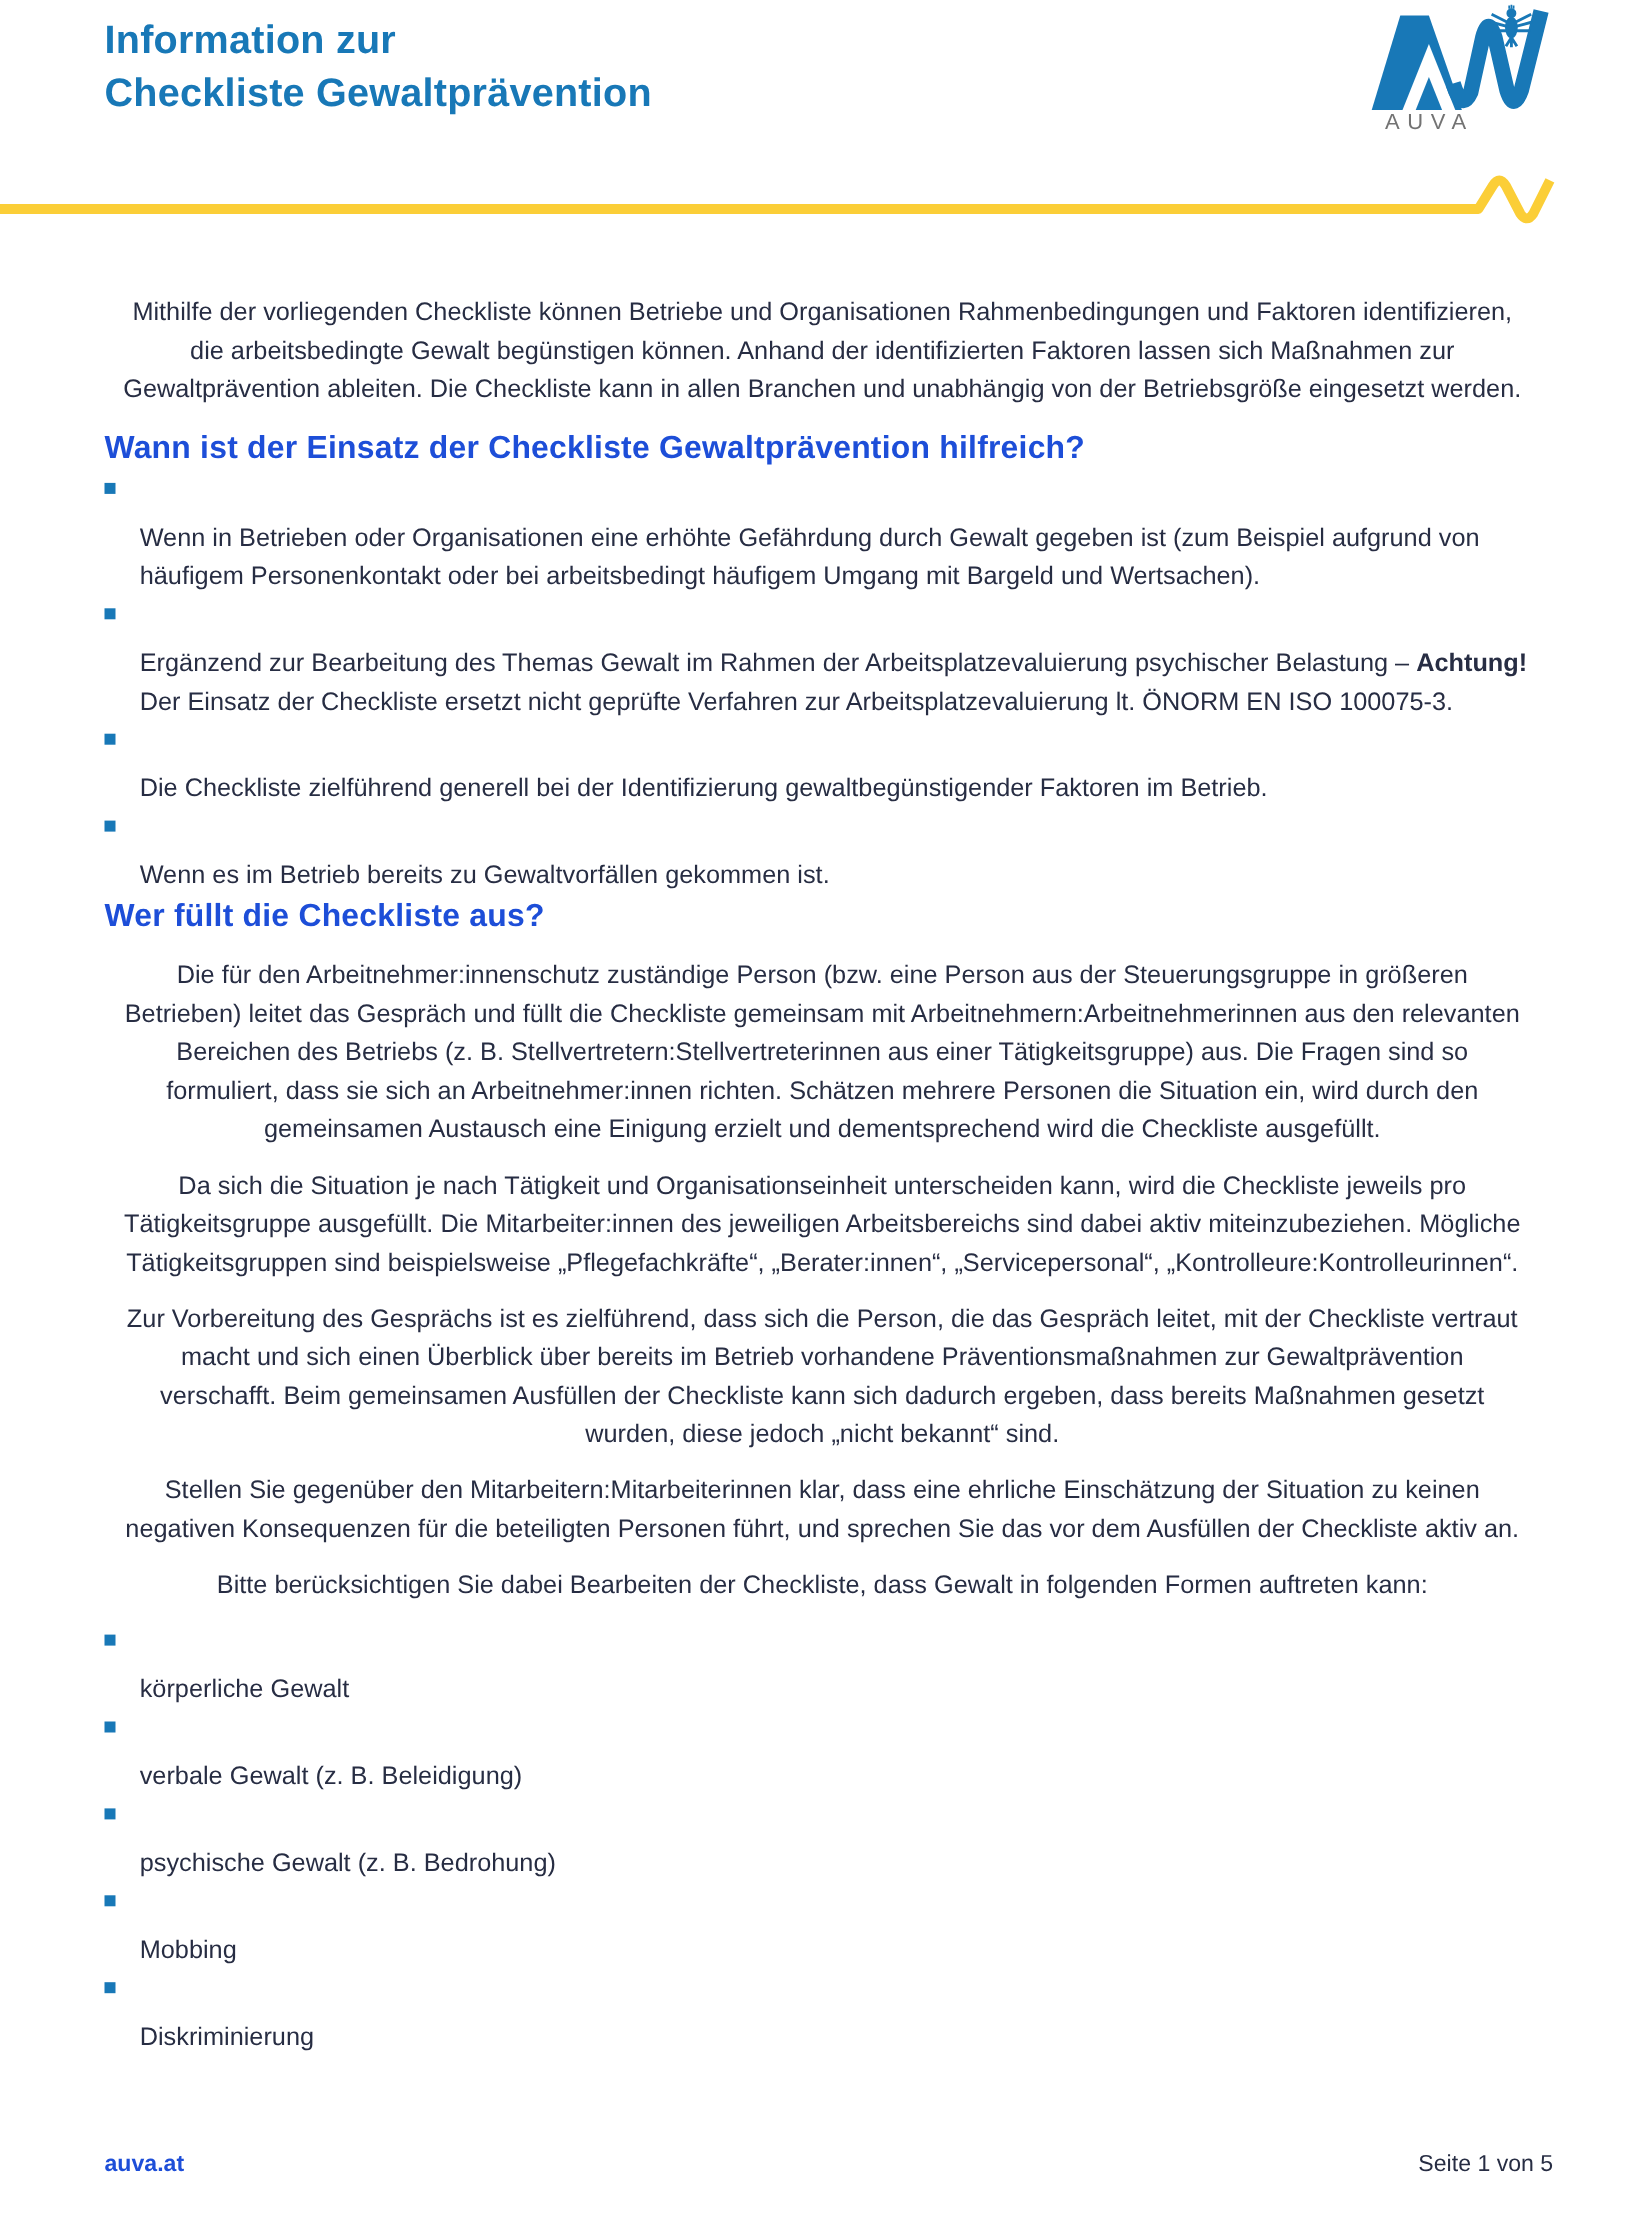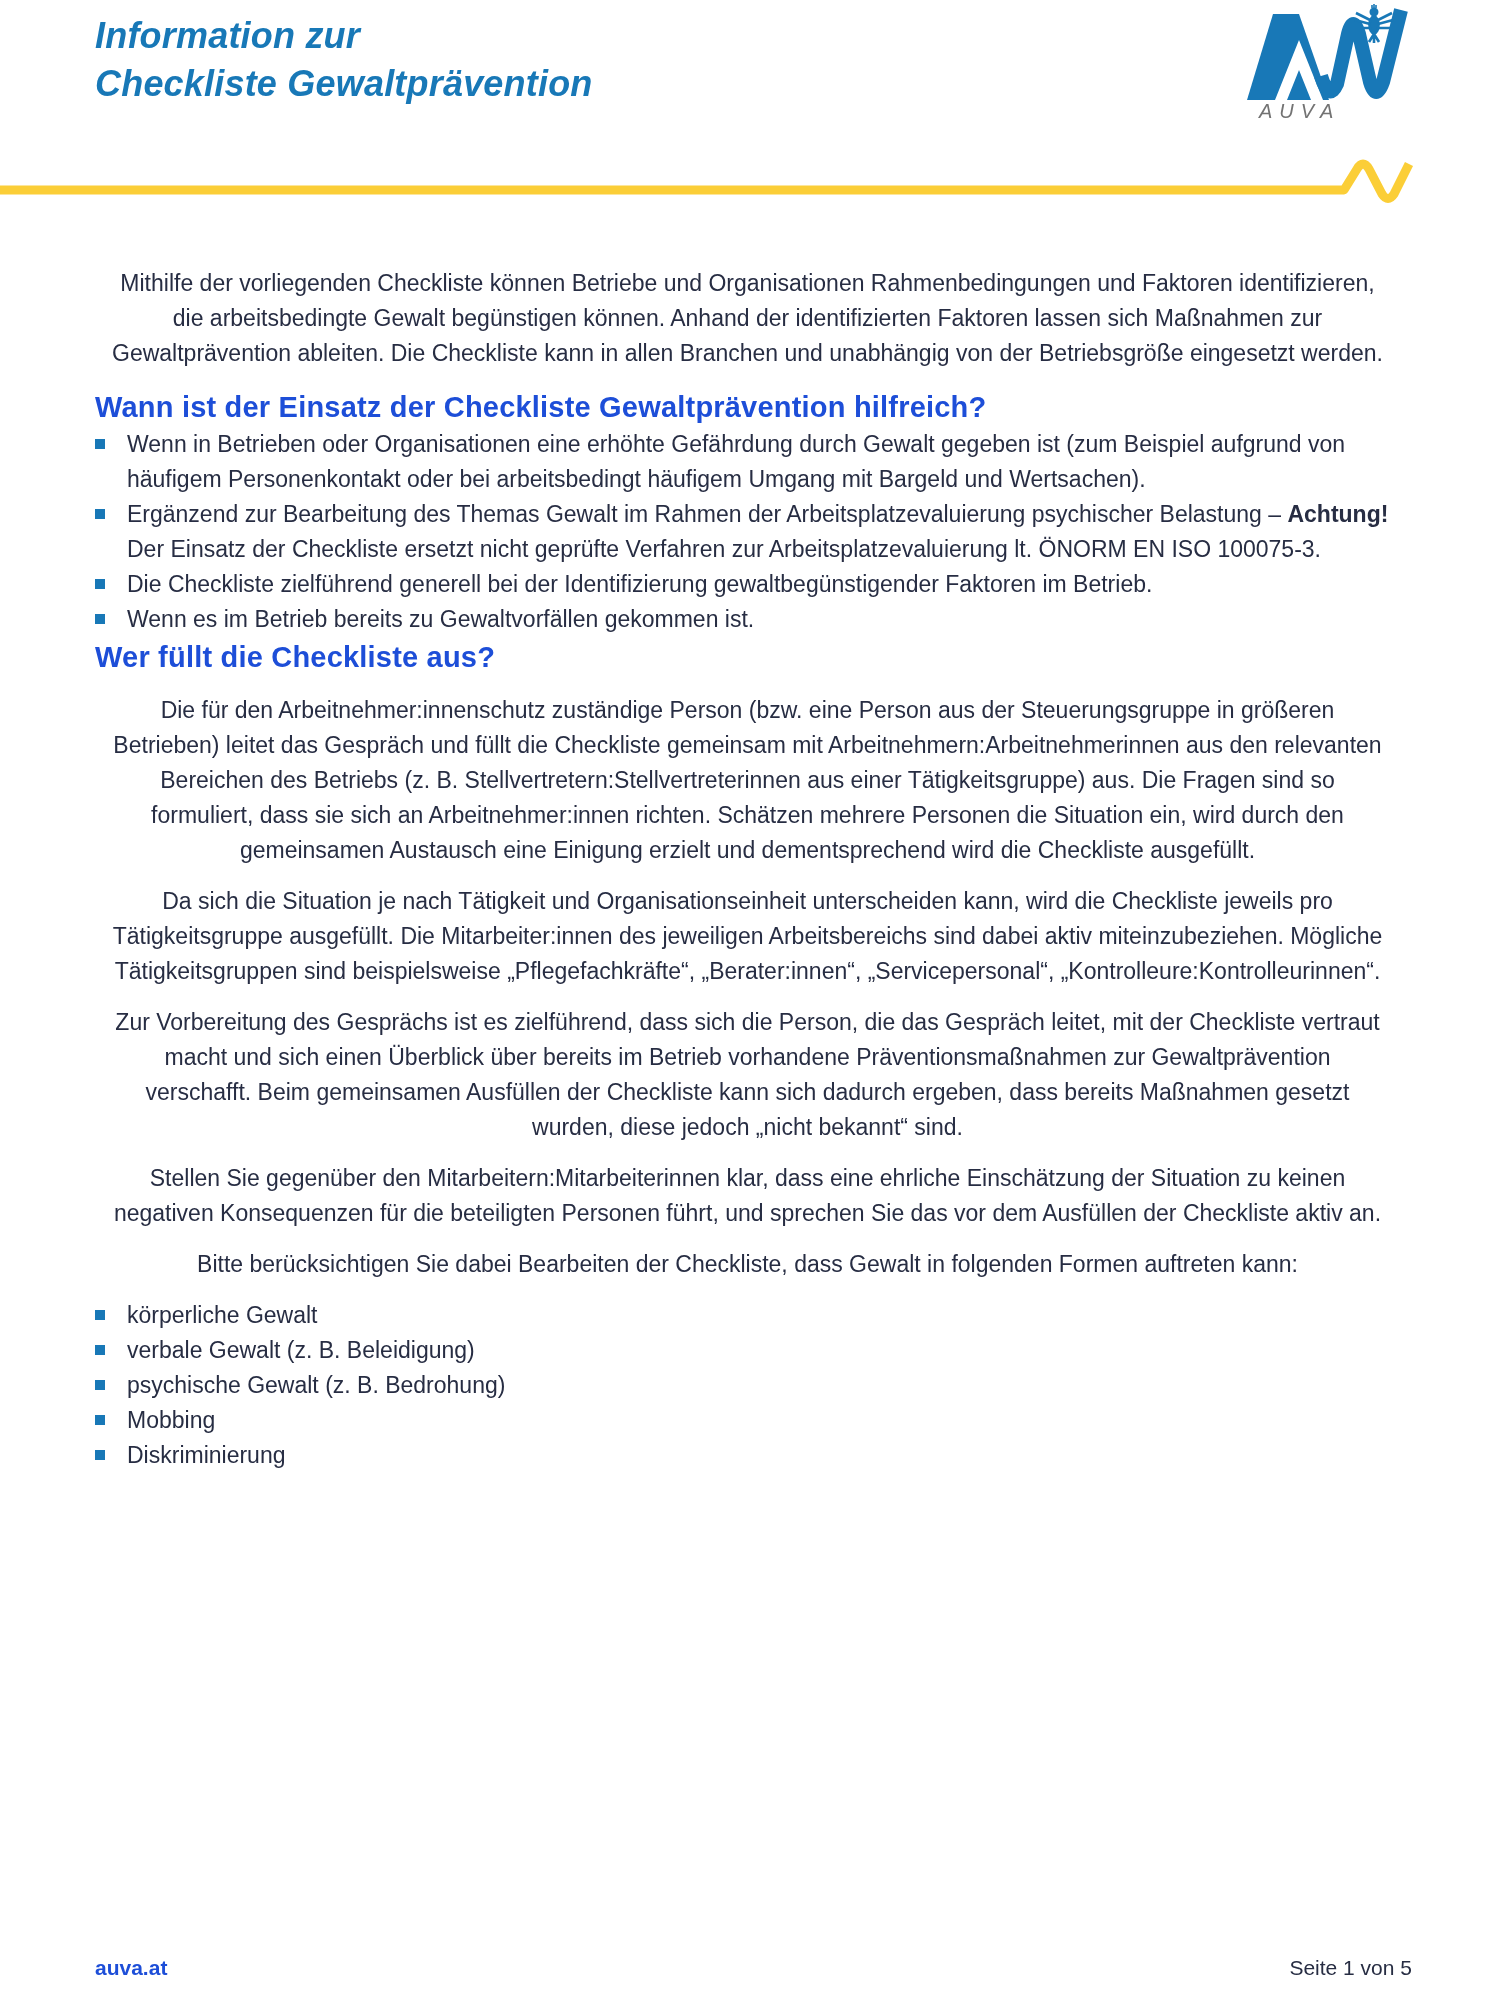--- a/index.html
+++ b/index.html
@@ -10,21 +10,21 @@
   body {
     width: 1500px;
     height: 2016px;
     position: relative;
     overflow: hidden;
     font-family: "Liberation Sans", sans-serif;
     color: #272d43;
   }
 
   
-  .header { position: relative; height: 250px; font-style: italic; }
+  .header { position: relative; height: 250px; }
 
   .doc-title {
     position: absolute;
     left: 95px;
     top: 12px;
     font-size: 36px;
     line-height: 48px;
     font-weight: 700;
     color: #1878b7;
     letter-spacing: 0.2px;
@@ -85,21 +85,21 @@
   }
   .list-when { margin-top: 40px; }
   .square-list li { display: flex; align-items: flex-start; }
   .bullet-square {
     flex: 0 0 10px;
     width: 10px;
     height: 10px;
     background: #1878b7;
     margin: 12px 22px 0 0;
   }
-  .li-text { flex: 1 1 auto; }
+  .li-text { flex: 1 1 auto; margin-top: 44px; }
   .li-text b { font-weight: 700; }
 
   .p-who-1 { margin-top: 30px; }
   .p-who-2 { margin-top: 30px; }
   .p-who-3 { margin-top: 30px; }
   .p-who-4 { margin-top: 35px; }
   .p-forms-intro { margin-top: 35px; }
 
   
   .footer {

